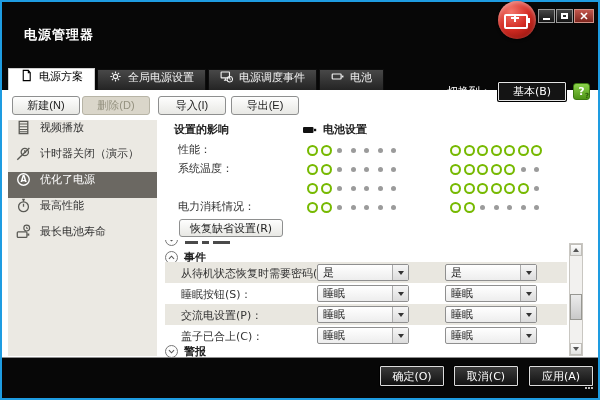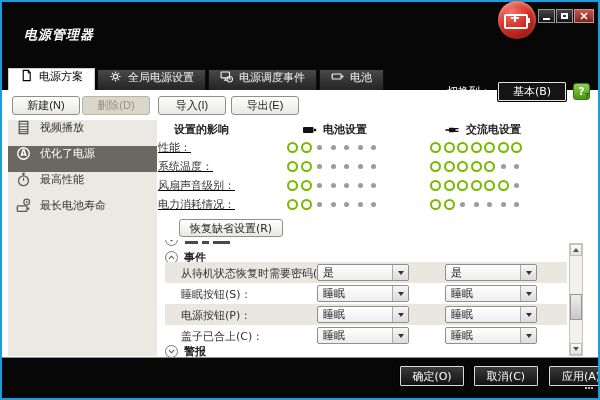--- a/index.html
+++ b/index.html
@@ -1,21 +1,21 @@
 <!DOCTYPE html>
 <html><head>
 <meta charset="utf-8">
 <style>
   html,body{margin:0;padding:0;width:600px;height:400px;overflow:hidden;
     font-family:"DejaVu Sans","Liberation Sans",sans-serif;}
   .window{position:relative;width:600px;height:400px;background:#070707;box-sizing:border-box;}
   .frame{position:absolute;inset:0;border:2px solid #1e9ce1;z-index:70;pointer-events:none;}
 
   
-  .title{position:absolute;left:24px;top:26px;color:#fff;font-size:13px;font-weight:bold;letter-spacing:1px;z-index:5;font-style:italic;}
+  .title{position:absolute;left:24px;top:26px;color:#fff;font-size:13px;font-weight:bold;letter-spacing:1px;z-index:5;}
   .winbtns{position:absolute;right:6px;top:9px;display:flex;gap:1px;z-index:80;}
   .winbtn{width:17px;height:14px;background:linear-gradient(#454545,#141414);border:1px solid #9a9a9a;
     display:flex;align-items:center;justify-content:center;box-sizing:border-box;cursor:pointer;}
   .winbtn.close{width:20px;background:linear-gradient(#c2574d,#7e251d);border-color:#d09086;}
   .g-min{width:7px;height:2px;background:#fff;margin-top:6px;}
   .g-max{width:7px;height:6px;border:2px solid #fff;box-sizing:border-box;}
   .logo{position:absolute;left:498px;top:1px;width:38px;height:38px;border-radius:50%;z-index:90;
     background:radial-gradient(circle at 35% 28%,#f4766b,#d32b22 48%,#7e0d08 96%);
     box-shadow:inset 0 2px 4px rgba(255,255,255,.45),0 1px 3px rgba(0,0,0,.7);}
   .logo-batt{position:absolute;left:6px;top:13px;width:20px;height:11px;border:2px solid #fff;border-radius:2px;}
@@ -46,21 +46,21 @@
 
   .sidebar{position:absolute;left:6px;top:30px;width:149px;height:236px;background:#ebe9e3;}
   .side-item{height:26px;display:flex;align-items:flex-start;gap:9px;padding-left:8px;font-size:11px;color:#333;cursor:pointer;}
   .side-item svg{flex:none;color:#5a5a55;}
   .side-item.selected{background:#6b6862;color:#fff;}
   .side-item.selected svg{color:#fff;}
 
   .impact-title{position:absolute;left:172px;top:32px;font-size:11px;font-weight:bold;color:#222;}
   .colhead{position:absolute;top:32px;display:flex;align-items:center;gap:5px;font-size:11px;font-weight:bold;color:#222;}
   .colhead.batt{left:300px;} .colhead.ac{left:443px;}
-  .imp-row{position:absolute;left:156px;width:400px;height:19px;display:flex;align-items:center;text-decoration:underline;}
+  .imp-row{position:absolute;left:176px;width:400px;height:19px;display:flex;align-items:flex-end;}
   .imp-label{font-size:11px;color:#333;}
   .dots{position:absolute;display:flex;}
   .dots.batt{left:128px;} .dots.ac{left:271px;}
   .dotslot{width:13.5px;height:14px;display:flex;align-items:center;justify-content:center;}
   .dot-on{width:7px;height:7px;border:2.5px solid #76b900;border-radius:50%;background:#fcfef7;}
   .dot-off{width:5px;height:5px;border-radius:50%;background:#9b9b9b;}
   .restorebtn{position:absolute;left:177px;top:129px;width:104px;height:18px;font-size:11px;font-family:inherit;color:#222;
     background:linear-gradient(#fefefe,#e8e8e4);border:1px solid #8e8f8f;border-radius:3px;cursor:pointer;}
 
   .clipped{position:absolute;left:163px;top:150px;width:300px;height:8px;overflow:hidden;}
@@ -85,21 +85,21 @@
   .vscroll{position:absolute;left:567px;top:153px;width:14px;height:113px;background:#f2f1ef;border:1px solid #c9c7c2;box-sizing:border-box;}
   .sarrow{position:absolute;left:0;width:12px;height:12px;background:linear-gradient(#fdfdfd,#e3e3e1);
     border:1px solid #c0beb9;display:flex;align-items:center;justify-content:center;box-sizing:border-box;cursor:pointer;}
   .sarrow.up{top:0;} .sarrow.down{bottom:0;}
   .tri-up-s{width:0;height:0;border-left:3px solid transparent;border-right:3px solid transparent;border-bottom:4px solid #555;}
   .tri-down-s{width:0;height:0;border-left:3px solid transparent;border-right:3px solid transparent;border-top:4px solid #555;}
   .thumb{position:absolute;left:0;top:50px;width:12px;height:26px;background:linear-gradient(#ececec,#c9c9c9);
     border:1px solid #979792;box-sizing:border-box;cursor:grab;}
 
   
-  .footer{position:absolute;left:2px;right:2px;top:358px;height:36px;background:#070707;margin-left:20px;}
+  .footer{position:absolute;left:2px;right:2px;top:358px;height:36px;background:#070707;}
   .fbtn{position:absolute;top:8px;width:64px;height:20px;background:linear-gradient(#3a3a3a,#121212);
     border:1px solid #dcdcdc;box-shadow:0 0 0 1px #000;color:#fff;font-size:11px;font-family:inherit;border-radius:1px;cursor:pointer;}
   .grip{position:absolute;right:5px;bottom:5px;width:8px;height:8px;
     background:
       radial-gradient(circle at 7px 1px,#bbb 1px,transparent 1.2px),
       radial-gradient(circle at 7px 4px,#bbb 1px,transparent 1.2px),
       radial-gradient(circle at 4px 4px,#bbb 1px,transparent 1.2px),
       radial-gradient(circle at 7px 7px,#bbb 1px,transparent 1.2px),
       radial-gradient(circle at 4px 7px,#bbb 1px,transparent 1.2px),
       radial-gradient(circle at 1px 7px,#bbb 1px,transparent 1.2px);}
@@ -179,20 +179,28 @@
         <button class="tbtn" style="left: 229px; width: 68px;">导出(E)</button>
       </div>
     <div class="sidebar" id="sidebar">
         <div class="side-item">
           <svg width="15" height="15" viewBox="0 0 14 14">
             <rect x="3" y="1.3" width="8" height="11.4" fill="none" stroke="currentColor" stroke-width="1.2"></rect>
             <path d="M3 3.8h8M3 6.3h8M3 8.8h8M3 11h8" stroke="currentColor" stroke-width="1"></path>
           </svg>
           <span>视频播放</span>
         </div>
+        <div class="side-item">
+          <svg width="15" height="15" viewBox="0 0 14 14">
+            <circle cx="8.2" cy="5.6" r="3.4" fill="none" stroke="currentColor" stroke-width="1.2"></circle>
+            <path d="M8.2 3.8v1.8l1.2.8" fill="none" stroke="currentColor" stroke-width="1"></path>
+            <path d="M1.2 12.8L12.5 1.8" stroke="currentColor" stroke-width="1.3"></path>
+          </svg>
+          <span>计时器关闭（演示）</span>
+        </div>
         <div class="side-item selected">
           <svg width="15" height="15" viewBox="0 0 14 14">
             <circle cx="7" cy="7" r="5.4" fill="none" stroke="currentColor" stroke-width="1.3"></circle>
             <text x="7" y="9.6" text-anchor="middle" font-size="7.5" font-weight="bold" fill="currentColor">A</text>
           </svg>
           <span>优化了电源</span>
         </div>
         <div class="side-item">
           <svg width="15" height="15" viewBox="0 0 14 14">
             <circle cx="7" cy="8.2" r="4.6" fill="none" stroke="currentColor" stroke-width="1.2"></circle>
@@ -212,28 +220,20 @@
       </div>
 
     <div class="impact-title">设置的影响</div>
     <div class="colhead batt">
       <svg width="16" height="14" viewBox="0 0 16 14">
         <rect x="1" y="4" width="10.5" height="6" rx="1" fill="#111"></rect>
           <rect x="12" y="5.8" width="2.2" height="2.4" fill="#111"></rect>
       </svg>
       <span>电池设置</span>
     </div>
-    <div class="colhead ac">
-      <svg width="16" height="14" viewBox="0 0 16 14">
-        <path d="M0.5 7h3.5" stroke="#111" stroke-width="1.6" fill="none"></path>
-        <path d="M4 4.8h4.5a1.5 1.5 0 0 1 0 4.4H4z" fill="#111"></path>
-        <path d="M9.5 5.6h4M9.5 8.4h4" stroke="#111" stroke-width="1.4" fill="none"></path>
-      </svg>
-      <span>交流电设置</span>
-    </div>
     <div id="impactRows">
         <div class="imp-row" style="top: 48px;">
           <span class="imp-label">性能：</span>
           <span class="dots batt">
             <span class="dotslot">
               <span class="dot-on"></span>
             </span>
             <span class="dotslot">
               <span class="dot-on"></span>
             </span>
@@ -320,21 +320,20 @@
             </span>
             <span class="dotslot">
               <span class="dot-off"></span>
             </span>
             <span class="dotslot">
               <span class="dot-off"></span>
             </span>
           </span>
         </div>
         <div class="imp-row" style="top: 86px;">
-          <span class="imp-label">风扇声音级别：</span>
           <span class="dots batt">
             <span class="dotslot">
               <span class="dot-on"></span>
             </span>
             <span class="dotslot">
               <span class="dot-on"></span>
             </span>
             <span class="dotslot">
               <span class="dot-off"></span>
             </span>
@@ -470,21 +469,21 @@
             </span>
           </div>
           <div class="combo c2">
             <span class="val">睡眠</span>
     <span class="arrowbox">
               <span class="tri-down"></span>
             </span>
           </div>
         </div>
         <div class="evt-row stripe" style="top: 214px;">
-          <span class="evt-label">电源按钮(P)：</span>
+          <span class="evt-label">交流电设置(P)：</span>
           <div class="combo c1">
             <span class="val">睡眠</span>
     <span class="arrowbox">
               <span class="tri-down"></span>
             </span>
           </div>
           <div class="combo c2">
             <span class="val">睡眠</span>
     <span class="arrowbox">
               <span class="tri-down"></span>

